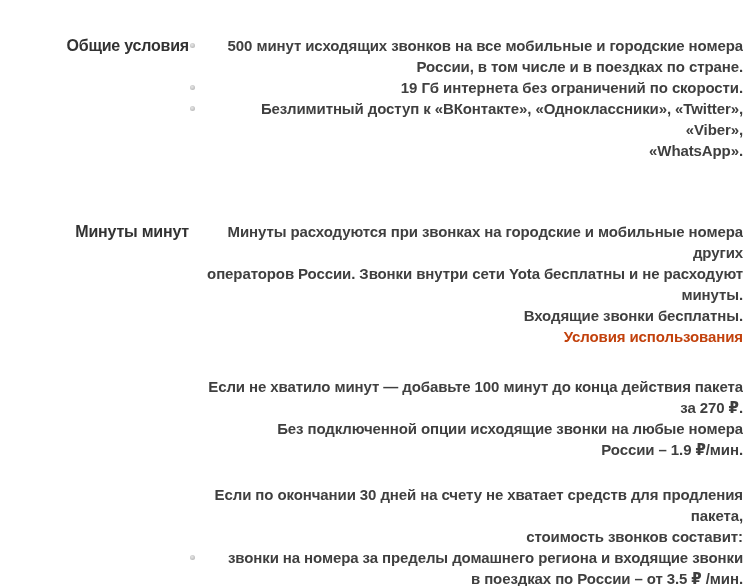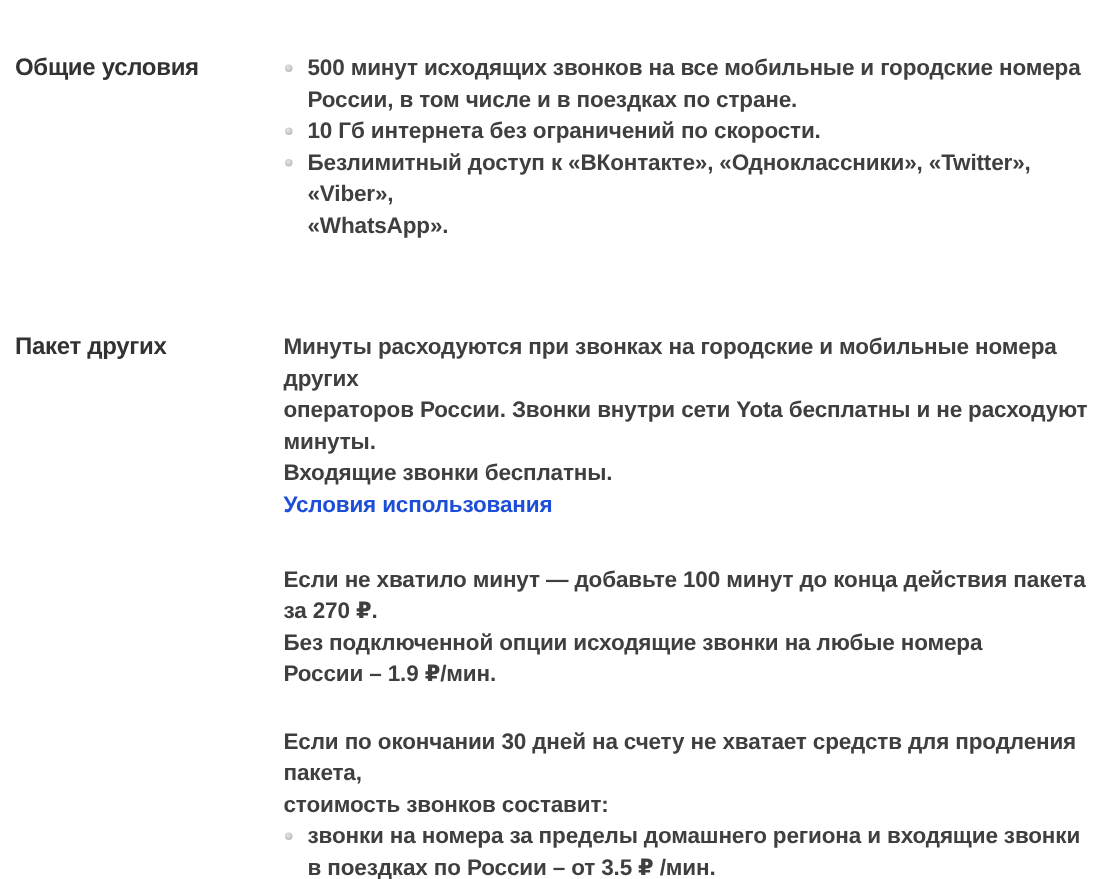--- a/index.html
+++ b/index.html
@@ -15,20 +15,21 @@
     font-family: "Liberation Sans", "DejaVu Sans", sans-serif;
     font-size: 15px;
     line-height: 21px;
     color: #3f3f3f;
     letter-spacing: -0.1px;
     overflow: hidden;
   }
   .row {
     display: flex;
     align-items: flex-start;
+    text-align: right;
   }
   .row + .row {
     margin-top: 60px;
   }
   .label-col {
     width: 189px;
     box-sizing: border-box;
     padding-left: 10px;
     flex: 0 0 189px;
   }
@@ -43,21 +44,21 @@
   .content-col {
     flex: 1 1 auto;
     max-width: 554px;
     font-weight: bold;
   }
   p {
     margin: 0;
     white-space: pre-line;
   }
   .intro-paragraph { }
-  .subheading      { margin-bottom: 29px; color: #1d4ed8; }
+  .subheading      { margin-bottom: 29px; color: #c2410c; }
   .mid-paragraph   { margin-bottom: 24px; }
   ul.bullets {
     list-style: none;
     margin: 0;
     padding: 0;
   }
   ul.bullets li {
     position: relative;
     padding-left: 16px;
   }
@@ -86,34 +87,34 @@
     </div>
     <div class="content-col">
       <ul class="bullets">
         <li>
           <span class="dot"></span>
           <span class="li-text">500 минут исходящих звонков на все мобильные и городские номера
 России, в том числе и в поездках по стране.</span>
         </li>
         <li>
           <span class="dot"></span>
-          <span class="li-text">10 Гб интернета без ограничений по скорости.</span>
+          <span class="li-text">19 Гб интернета без ограничений по скорости.</span>
         </li>
         <li>
           <span class="dot"></span>
           <span class="li-text">Безлимитный доступ к «ВКонтакте», «Одноклассники», «Twitter», «Viber»,
 «WhatsApp».</span>
         </li>
       </ul>
     </div>
   </section>
 
   <section class="row">
     <div class="label-col">
-      <h3 class="section-title">Пакет других</h3>
+      <h3 class="section-title">Минуты минут</h3>
     </div>
     <div class="content-col">
       <p class="intro-paragraph">Минуты расходуются при звонках на городские и мобильные номера других
 операторов России. Звонки внутри сети Yota бесплатны и не расходуют минуты.
 Входящие звонки бесплатны.</p>
       <p class="subheading">Условия использования</p>
       <p class="mid-paragraph">Если не хватило минут — добавьте 100 минут до конца действия пакета за 270 ₽.
 Без подключенной опции исходящие звонки на любые номера
 России – 1.9 ₽/мин.</p>
       <p>Если по окончании 30 дней на счету не хватает средств для продления пакета,

